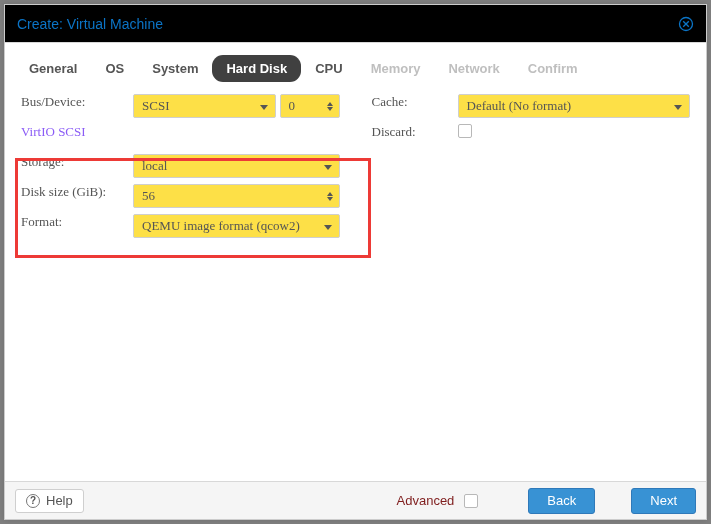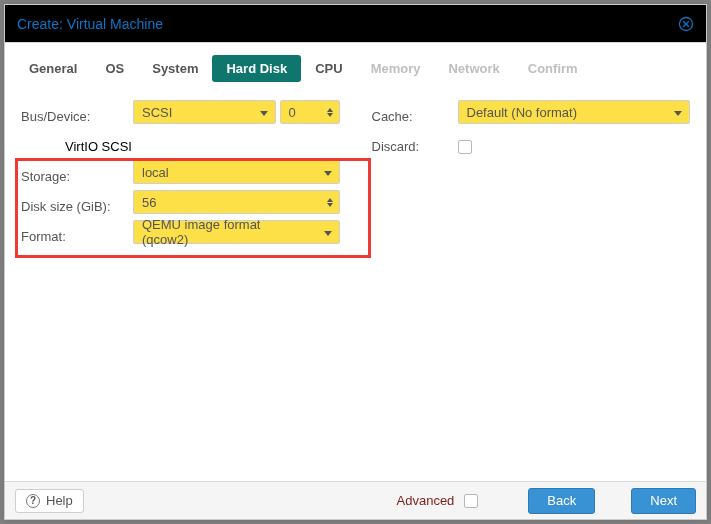--- a/index.html
+++ b/index.html
@@ -46,56 +46,57 @@
     gap: 0;
     font-weight: bold;
   }
   .tab {
     padding: 6px 14px;
     border-radius: 3px;
     color: #555;
     cursor: pointer;
   }
   .tab.active {
-    background: #0f766e;
+    background: #404040;
     color: #fff;
+    border-radius: 11px;
   }
   .tab.disabled {
     color: #bfbfbf;
     cursor: default;
   }
   .body {
     flex: 1;
     padding: 4px 16px 12px 16px;
     background: #fff;
     position: relative;
   }
   .cols {
     display: flex;
     gap: 32px;
   }
   .col { flex: 1; }
   .form-row {
     display: flex;
-    align-items: flex-end;
+    align-items: flex-start;
     height: 30px;
+    font-family: Liberation Serif, serif;
   }
   .label {
     width: 112px;
     color: #555;
     font-size: 13px;
   }
   .field {
     flex: 1;
     display: flex;
     align-items: center;
   }
   .plain-text {
-    color: #000000;
-    margin-left: 44px;
+    color: #8b5cf6;
   }
   .select, .spinner, .spinner-small {
     height: 24px;
     border: 1px solid #cfcfcf;
     border-radius: 2px;
     background: #fde047;
     display: flex;
     align-items: center;
     position: relative;
   }

